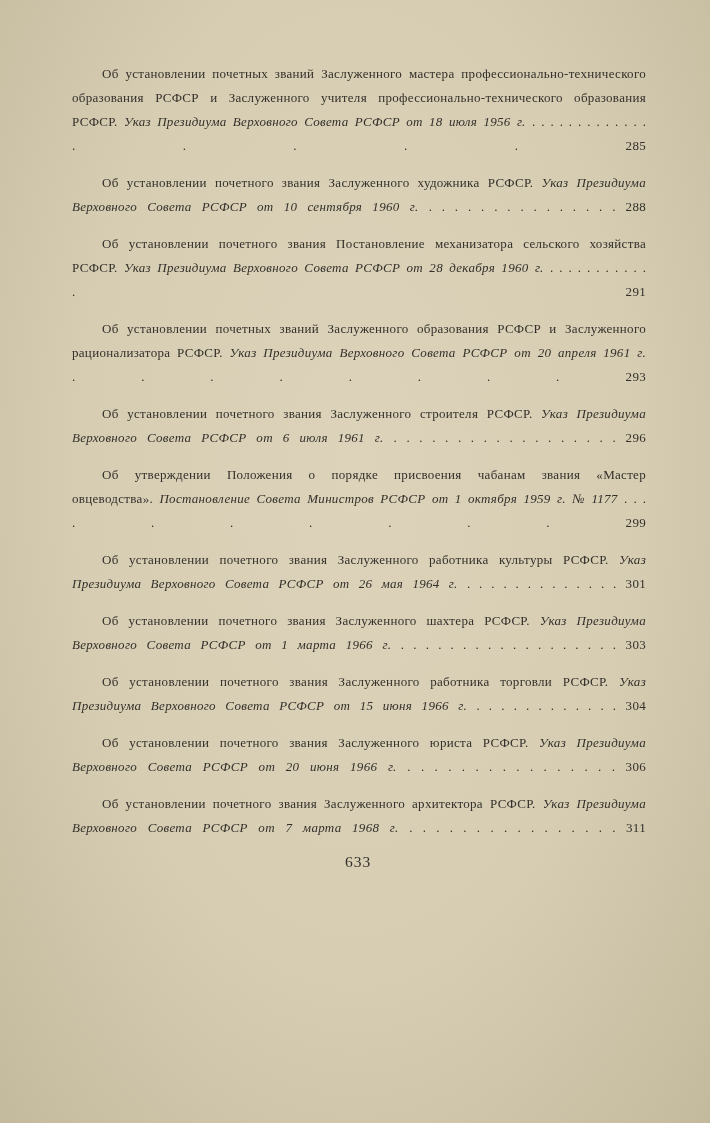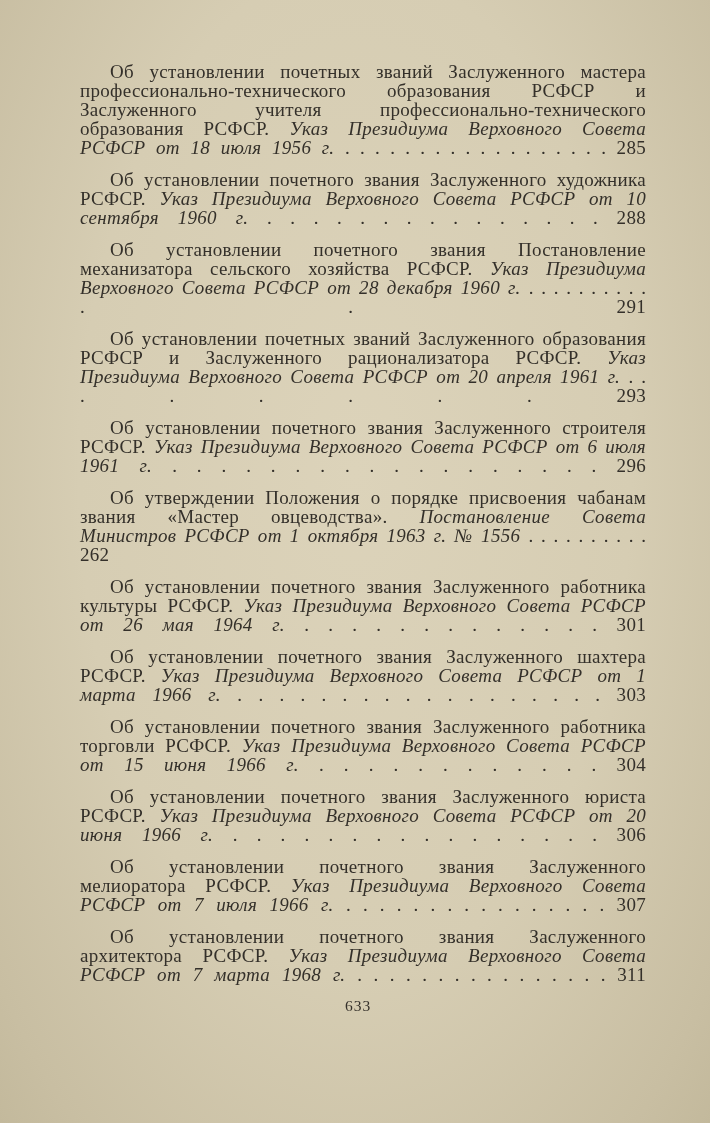--- a/index.html
+++ b/index.html
@@ -17,28 +17,28 @@
     background: radial-gradient(ellipse at 50% 42%, #dcd3ba 0%, #d6cdb3 55%, #c8bea2 90%, #c3b99c 100%);
     padding: 62px 64px 0 70px;
     font-family: "Liberation Serif", "DejaVu Serif", serif;
     color: #34302a;
     overflow: hidden;
   }
   .toc {
     width: 100%;
   }
   .entry {
-    font-size: 19px;
-    line-height: 19px;
+    font-size: 13px;
+    line-height: 24px;
     text-align: justify;
     text-align-last: justify;
     text-indent: 30px;
     letter-spacing: 0.3px;
     word-spacing: 2.5px;
-    margin: 0 0 13px 10px;
+    margin: 0 0 13px 2px;
   }
   .entry .source {
     font-style: italic;
   }
   .entry .leader {
     letter-spacing: 0;
   }
   .entry .pagenum {
     white-space: nowrap;
   }
@@ -85,23 +85,23 @@
 
   <p class="entry">
     <span class="title">Об установлении почетного звания Заслуженного строителя РСФСР.</span>
     <span class="source">Указ Президиума Верховного Совета РСФСР от 6 июля 1961 г.</span>
     <span class="leader">. . . . . . . . . . . . . . . . . .</span>
     <span class="pagenum">296</span>
   </p>
 
   <p class="entry">
     <span class="title">Об утверждении Положения о порядке присвоения чабанам звания «Мастер овцеводства».</span>
-    <span class="source">Постановление Совета Министров РСФСР от 1 октября 1963 г. № 1556</span>
+    <span class="source">Постановление Совета Министров РСФСР от 1 октября 1959 г. № 1177</span>
     <span class="leader">. . . . . . . . . .</span>
-    <span class="pagenum">262</span>
+    <span class="pagenum">299</span>
   </p>
 
   <p class="entry">
     <span class="title">Об установлении почетного звания Заслуженного работника культуры РСФСР.</span>
     <span class="source">Указ Президиума Верховного Совета РСФСР от 26 мая 1964 г.</span>
     <span class="leader">. . . . . . . . . . . . .</span>
     <span class="pagenum">301</span>
   </p>
 
   <p class="entry">
@@ -118,26 +118,20 @@
     <span class="pagenum">304</span>
   </p>
 
   <p class="entry">
     <span class="title">Об установлении почетного звания Заслуженного юриста РСФСР.</span>
     <span class="source">Указ Президиума Верховного Совета РСФСР от 20 июня 1966 г.</span>
     <span class="leader">. . . . . . . . . . . . . . . .</span>
     <span class="pagenum">306</span>
   </p>
 
-  <p class="entry">
-    <span class="title">Об установлении почетного звания Заслуженного мелиоратора РСФСР.</span>
-    <span class="source">Указ Президиума Верховного Совета РСФСР от 7 июля 1966 г.</span>
-    <span class="leader">. . . . . . . . . . . . . . . .</span>
-    <span class="pagenum">307</span>
-  </p>
 
 
   <p class="entry">
     <span class="title">Об установлении почетного звания Заслуженного архитектора РСФСР.</span>
     <span class="source">Указ Президиума Верховного Совета РСФСР от 7 марта 1968 г.</span>
     <span class="leader">. . . . . . . . . . . . . . . .</span>
     <span class="pagenum">311</span>
   </p>
 </div>
   <div class="footer">633</div>

